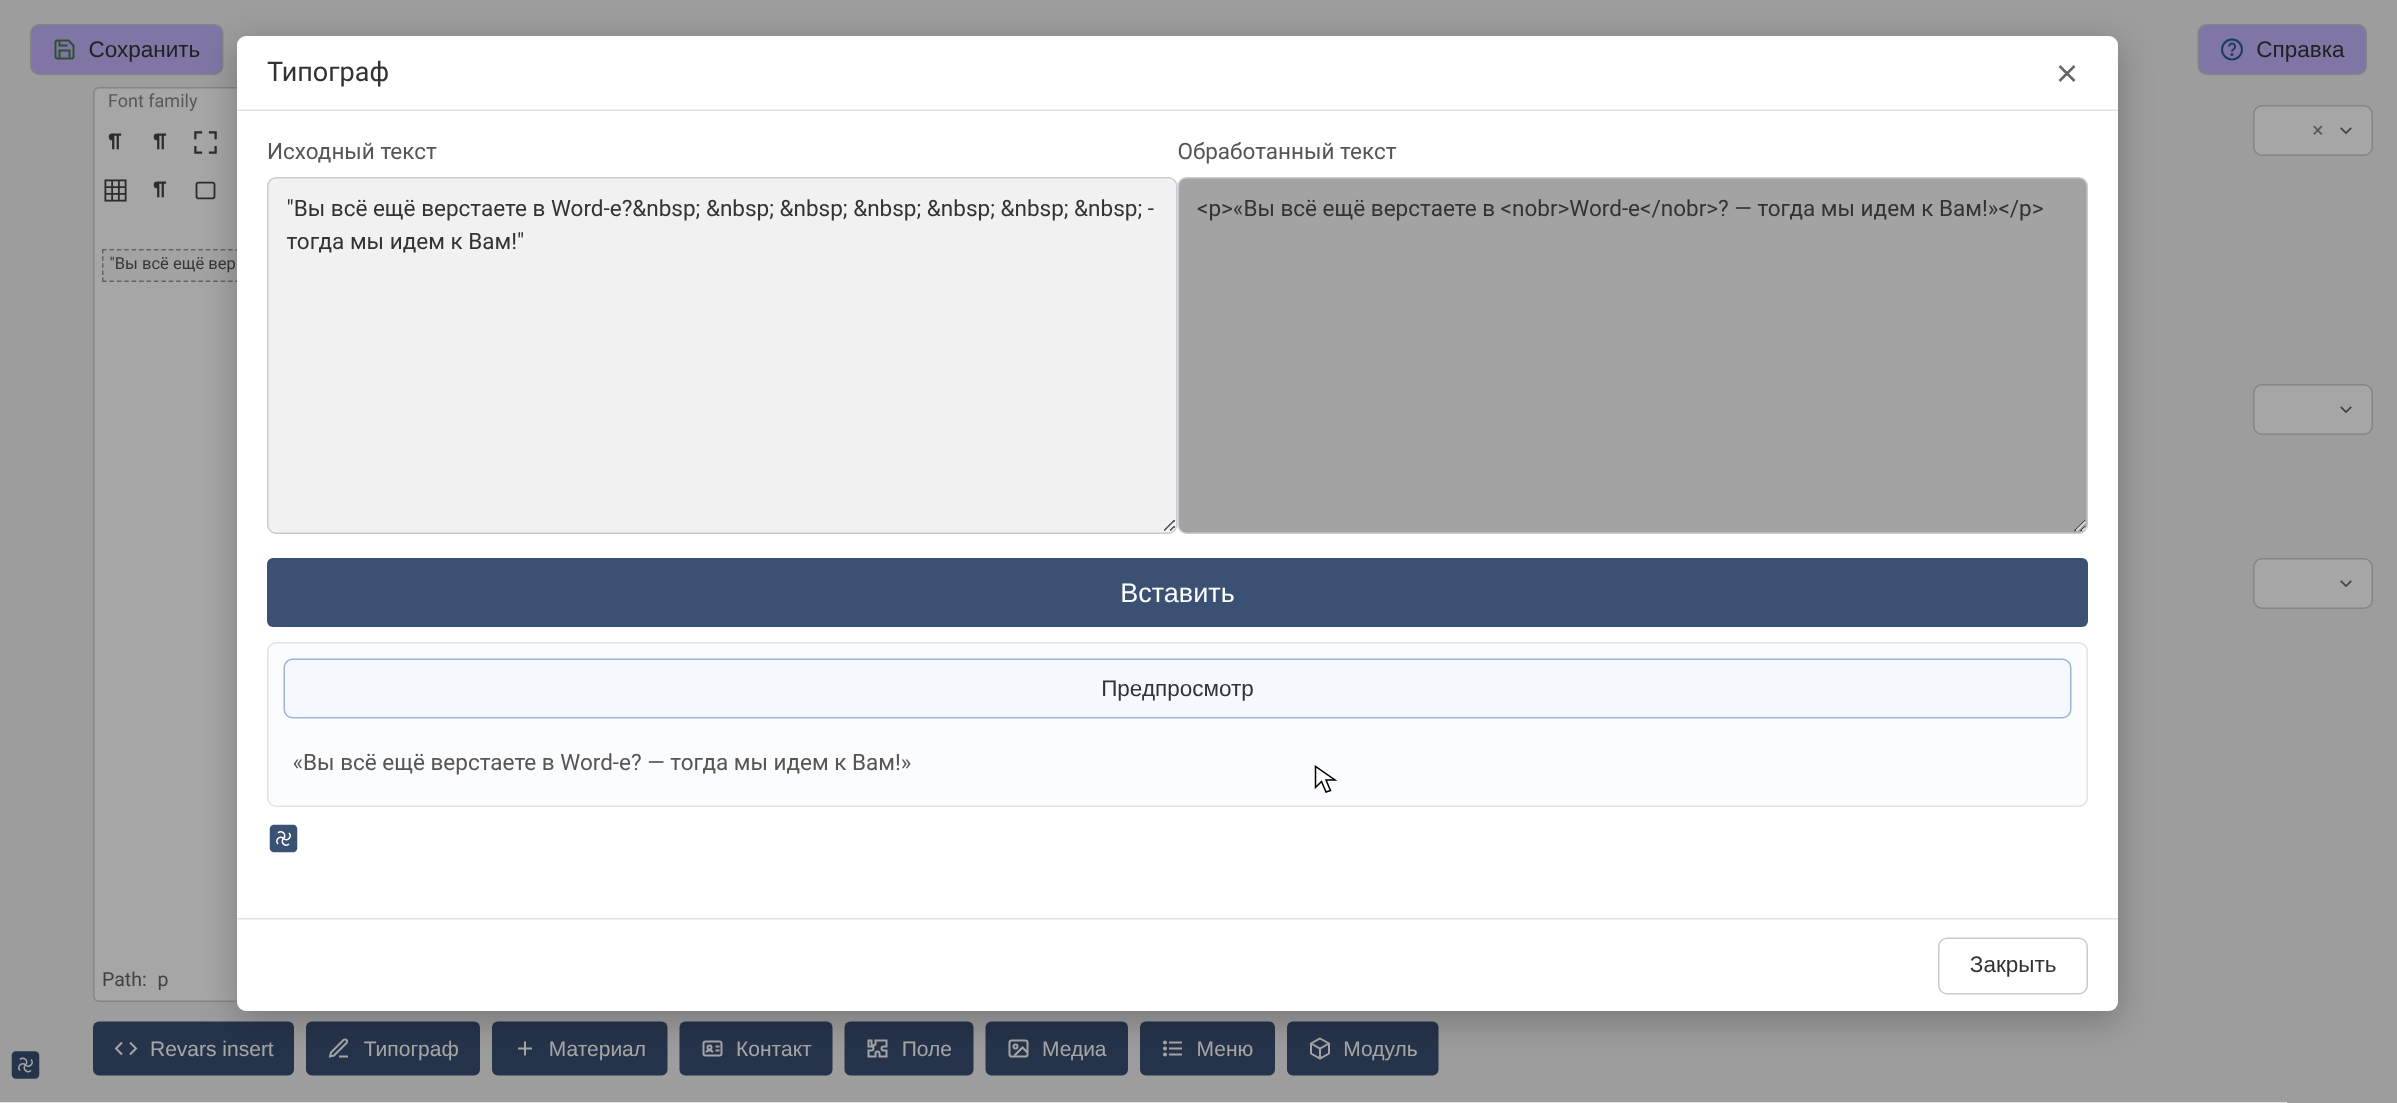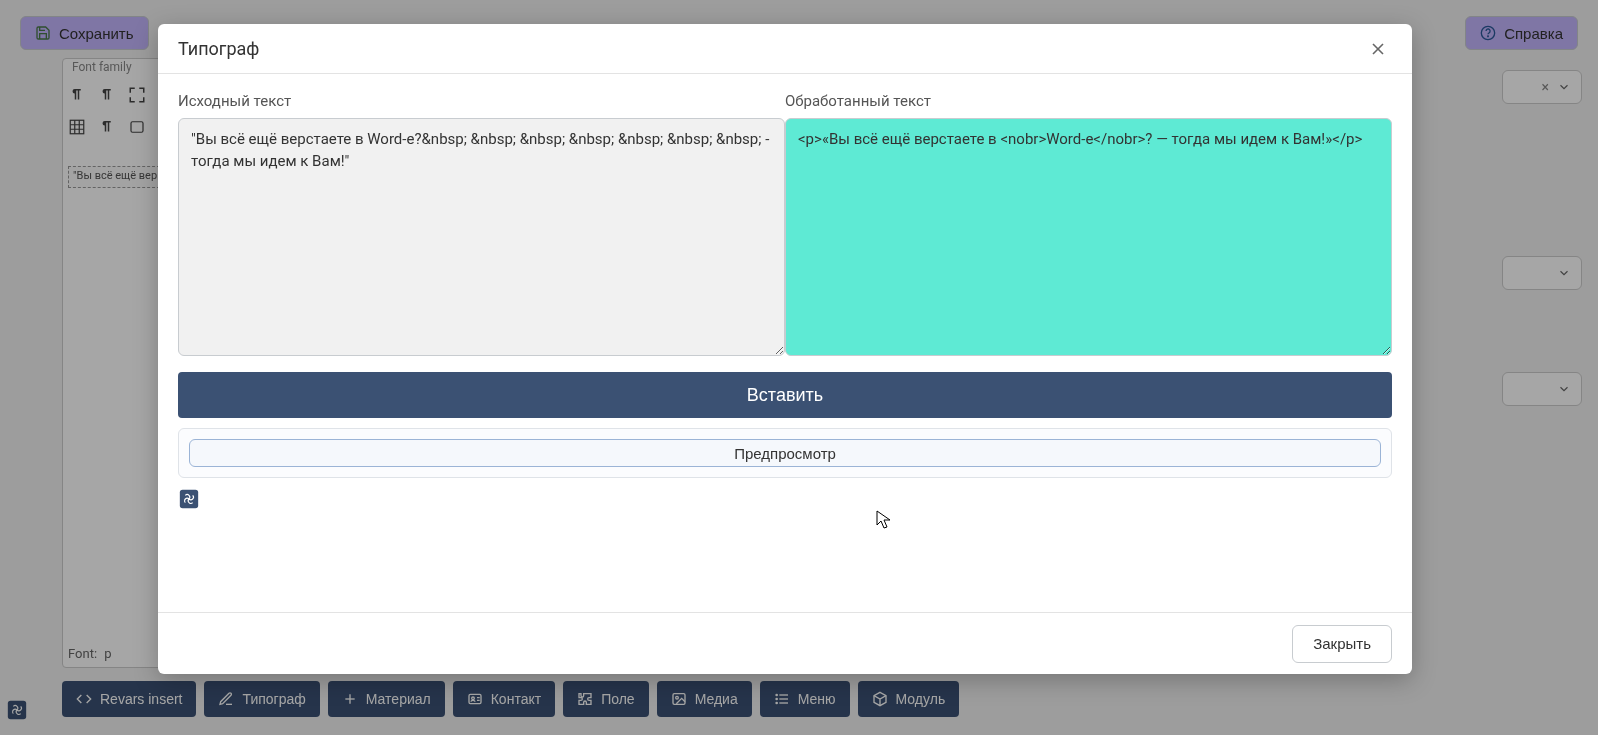--- a/index.html
+++ b/index.html
@@ -86,31 +86,31 @@
       flex:1;padding:18px 20px 8px 20px;overflow:auto;
     }
     .two-col{display:flex;}
     .col{flex:1;display:flex;flex-direction:column;}
     .col-label{font-size:15px;color:#555;margin-bottom:8px;}
     .ta{
       width:100%;height:238px;border:1px solid #c8ccd0;border-radius:6px;
       padding:10px 12px;font-size:15px;font-family:inherit;resize:both;line-height:1.45;color:#333;
     }
     .ta.src{background:#f1f1f1;}
-    .ta.out{background:#5eead4;}
+    .ta.out{background:#a3a3a3;}
     .btn-insert{
       margin-top:16px;width:100%;height:46px;border:none;border-radius:4px;
       background:#3b5173;color:#fff;font-size:18px;cursor:pointer;
     }
     .preview-group{
       margin-top:10px;border:1px solid #dfe3e8;border-radius:6px;background:#fbfcfe;
       padding:10px;
     }
     .btn-preview{
-      width:100%;height:28px;border:1px solid #9bb4d6;border-radius:6px;background:#f5f8fc;
+      width:100%;height:40px;border:1px solid #9bb4d6;border-radius:6px;background:#f5f8fc;
       color:#333;font-size:15px;cursor:pointer;
     }
     .preview-text{
       padding:20px 6px 10px 6px;font-size:15px;color:#555;
     }
     .joomla-badge{
       margin-top:10px;width:22px;height:22px;
     }
     .modal-footer{
       border-top:1px solid #e3e3e3;height:62px;display:flex;align-items:center;
@@ -190,21 +190,21 @@
         </svg>
     </div>
     <div class="side-row" style="margin-top:48px">
       <svg class="chev" viewBox="0 0 24 24" fill="none" stroke="currentColor" stroke-width="2">
           <polyline points="6 9 12 15 18 9"></polyline>
         </svg>
     </div>
   </div>
 
   <div class="editor-path">
-    <span>Font:</span>
+    <span>Path:</span>
     <span style="margin-left:4px;">p</span>
   </div>
 
   <div class="footer-bar">
     <button class="footer-btn">
       <svg class="tb-icon" viewBox="0 0 24 24" fill="none" stroke="#fff" stroke-width="2">
           <polyline points="16 18 22 12 16 6"></polyline>
           <polyline points="8 6 2 12 8 18"></polyline>
         </svg>
       <span>Revars insert</span>
@@ -294,20 +294,21 @@
       <div class="col">
         <span class="col-label">Обработанный текст</span>
         <textarea class="ta out" style="">&lt;p&gt;«Вы всё ещё верстаете в &lt;nobr&gt;Word-е&lt;/nobr&gt;? — тогда мы идем к Вам!»&lt;/p&gt;</textarea>
       </div>
     </div>
 
     <button class="btn-insert">Вставить</button>
 
     <div class="preview-group">
       <button class="btn-preview">Предпросмотр</button>
+      <div class="preview-text">«Вы всё ещё верстаете в Word-е? — тогда мы идем к Вам!»</div>
     </div>
 
     <svg class="joomla-badge" viewBox="0 0 24 24">
         <rect x="2" y="2" width="20" height="20" rx="3" fill="#3b5173"></rect>
         <path d="M8 8c2-2 4 0 4 0s2 2 0 4M16 16c-2 2-4 0-4 0s-2-2 0-4M8 16c-2-2 0-4 0-4s2-2 4 0M16 8c2 2 0 4 0 4s-2 2-4 0" stroke="#fff" stroke-width="1.2" fill="none"></path>
       </svg>
   </div>
 
   <div class="modal-footer">
     <button class="btn-close">Закрыть</button>

